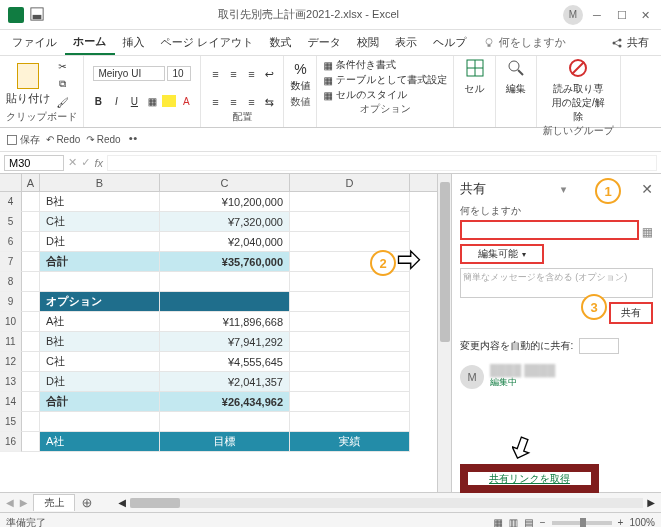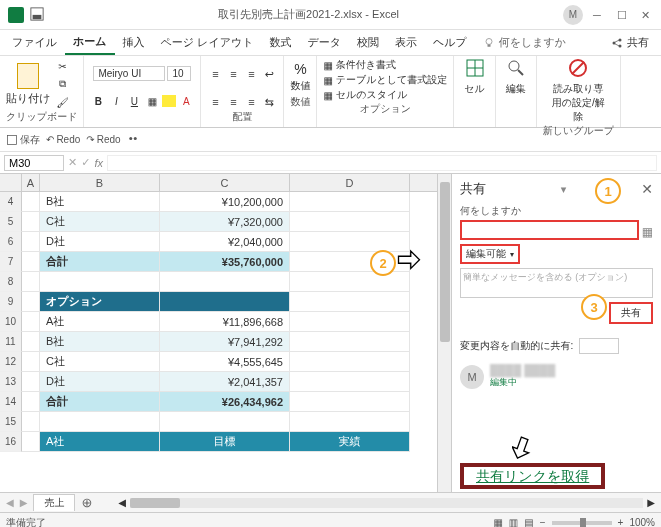--- a/index.html
+++ b/index.html
@@ -78,31 +78,31 @@
 .vscroll { width: 14px; background: #f0f0f0; border-left: 1px solid #ccc; position: relative; }
 .vscroll .thumb { position: absolute; left: 2px; width: 10px; background: #c0c0c0; border-radius: 2px; top: 8px; height: 160px; }
 
 
 .pane { width: 210px; background: #fff; border-left: 1px solid #ccc; padding: 6px 8px; position: relative; font-size: 11px; }
 .pane .ph { display: flex; justify-content: space-between; align-items: center; margin-bottom: 6px; }
 .pane .ph .title { font-size: 13px; }
 .pane .ph .close { font-size: 14px; color: #666; }
 .pane .label { font-size: 10px; color: #555; margin-bottom: 2px; }
 .pane .input { border: 2px solid #e53935; height: 20px; margin-bottom: 4px; background: #fff; }
-.pane .perm { display: inline-flex; align-items: center; border: 2px solid #e53935; padding: 1px 4px; font-size: 10px; gap: 4px; }
+.pane .perm { display: inline-flex; align-items: center; border: 2px solid #e53935; padding: 1px 16px; font-size: 10px; gap: 4px; }
 .pane .msg { border: 1px solid #ccc; height: 30px; margin-top: 4px; font-size: 9px; color: #aaa; padding: 2px; }
 .pane .share-btn { border: 2px solid #e53935; padding: 2px 10px; font-size: 10px; float: right; margin-top: 4px; }
 .pane .autorow { clear: both; display: flex; align-items: center; gap: 6px; margin-top: 40px; font-size: 10px; }
 .pane .autorow .sel { border: 1px solid #ccc; width: 40px; height: 16px; }
 .pane .user { display: flex; align-items: center; gap: 6px; margin-top: 10px; }
 .pane .user .av { width: 24px; height: 24px; border-radius: 50%; background: #ddd; display: flex; align-items: center; justify-content: center; font-size: 11px; color: #666; }
 .pane .user .info .name { color: #ccc; filter: blur(1px); }
 .pane .user .info .status { font-size: 9px; color: #107c41; }
 .pane .linkrow { position: absolute; bottom: 6px; left: 8px; }
-.pane .linkrow a { color: #107c41; text-decoration: underline; font-size: 14px; border: 4px solid #7f1d1d; padding: 1px 12px; }
+.pane .linkrow a { color: #107c41; text-decoration: underline; font-size: 10px; border: 8px solid #7f1d1d; padding: 1px 21px; }
 
 
 .callout { position: absolute; width: 26px; height: 26px; border: 2px solid #f5a623; border-radius: 50%; display: flex; align-items: center; justify-content: center; font-weight: bold; color: #f5a623; font-size: 13px; background: #fff; }
 .hand { position: absolute; font-size: 20px; }
 .hand svg { width: 28px; height: 28px; }
 
 
 .sheet-tabs { height: 20px; background: #f5f5f5; display: flex; align-items: center; padding: 0 6px; gap: 6px; font-size: 10px; border-top: 1px solid #ccc; }
 .sheet-tabs .tab { background: #fff; border: 1px solid #ccc; border-bottom: none; padding: 1px 10px; }
 .sheet-tabs .add { font-size: 13px; color: #666; }

